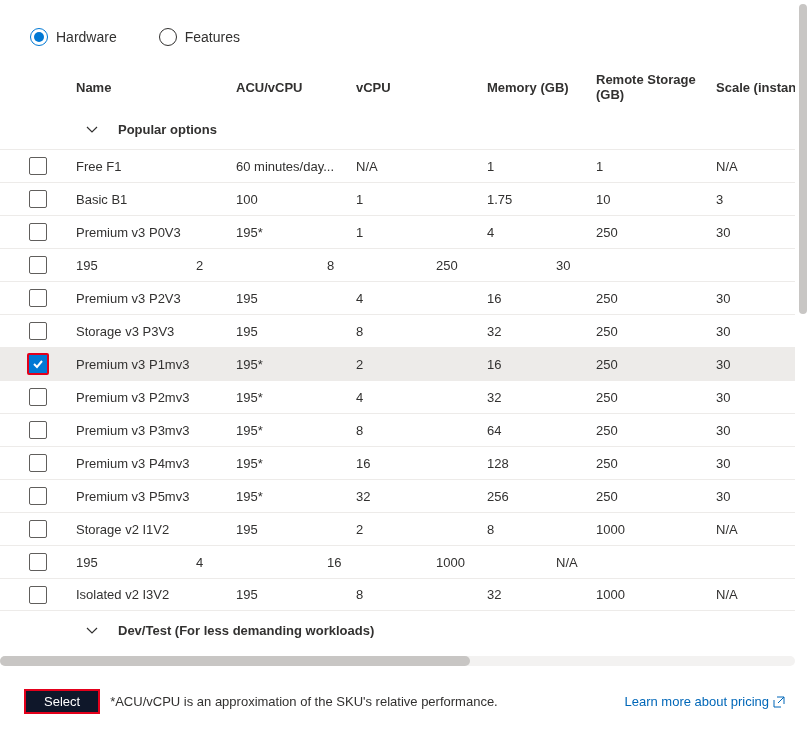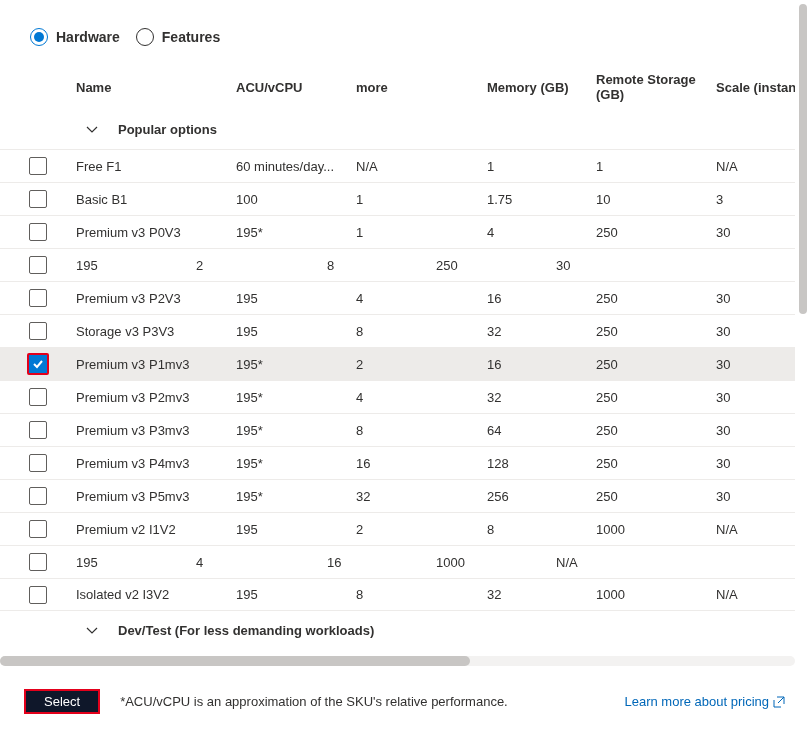--- a/index.html
+++ b/index.html
@@ -12,23 +12,22 @@
       font-size: 13px;
       color: #323130;
       background: #fff;
       width: 809px;
       height: 734px;
       overflow: hidden;
       position: relative;
     }
     .radio-tabs {
       display: flex;
-      gap: 16px;
+      gap: 42px;
       padding: 28px 0 18px 30px;
-      font-weight: bold;
     }
     .radio-item {
       display: flex;
       align-items: center;
       gap: 8px;
       cursor: pointer;
     }
     .radio-circle {
       width: 18px;
       height: 18px;
@@ -172,21 +171,21 @@
     .select-btn {
       background: #0f172a;
       color: #fff;
       border: 2.5px solid #e3001b;
       padding: 3px 18px;
       font-size: 13px;
       cursor: pointer;
       font-family: inherit;
     }
     .footnote {
-      margin-left: 20px;
+      margin-left: 10px;
       font-size: 13px;
       color: #323130;
     }
     .learn-more {
       margin-left: auto;
       color: #0067b8;
       text-decoration: none;
       font-size: 13px;
       display: flex;
       align-items: center;
@@ -221,21 +220,21 @@
     <span class="radio-label">Features</span>
   </div>
 </div>
 
 <div class="table-wrapper">
   <div class="table">
     <div class="header-row">
       <div class="col-check"></div>
       <div class="col-name">Name</div>
       <div class="col-acu">ACU/vCPU</div>
-      <div class="col-vcpu">more</div>
+      <div class="col-vcpu">vCPU</div>
       <div class="col-mem">Memory (GB)</div>
       <div class="col-storage">Remote Storage (GB)</div>
       <div class="col-scale">Scale (instan</div>
     </div>
 
     <div class="group-row">
       <svg class="chevron" viewBox="0 0 12 12">
           <path d="M1 3 L6 8 L11 3" stroke="#323130" stroke-width="1.2" fill="none"></path>
         </svg>
       <span>Popular options</span>
@@ -363,21 +362,21 @@
           <div class="col-acu">195*</div>
           <div class="col-vcpu">32</div>
           <div class="col-mem">256</div>
           <div class="col-storage">250</div>
           <div class="col-scale">30</div>
         </div>
         <div class="data-row">
           <div class="col-check">
             <div class="checkbox"></div>
           </div>
-          <div class="col-name">Premium v2 I1V2</div>
+          <div class="col-name">Storage v2 I1V2</div>
           <div class="col-acu">195</div>
           <div class="col-vcpu">2</div>
           <div class="col-mem">8</div>
           <div class="col-storage">1000</div>
           <div class="col-scale">N/A</div>
         </div>
         <div class="data-row">
           <div class="col-check">
             <div class="checkbox"></div>
           </div>

